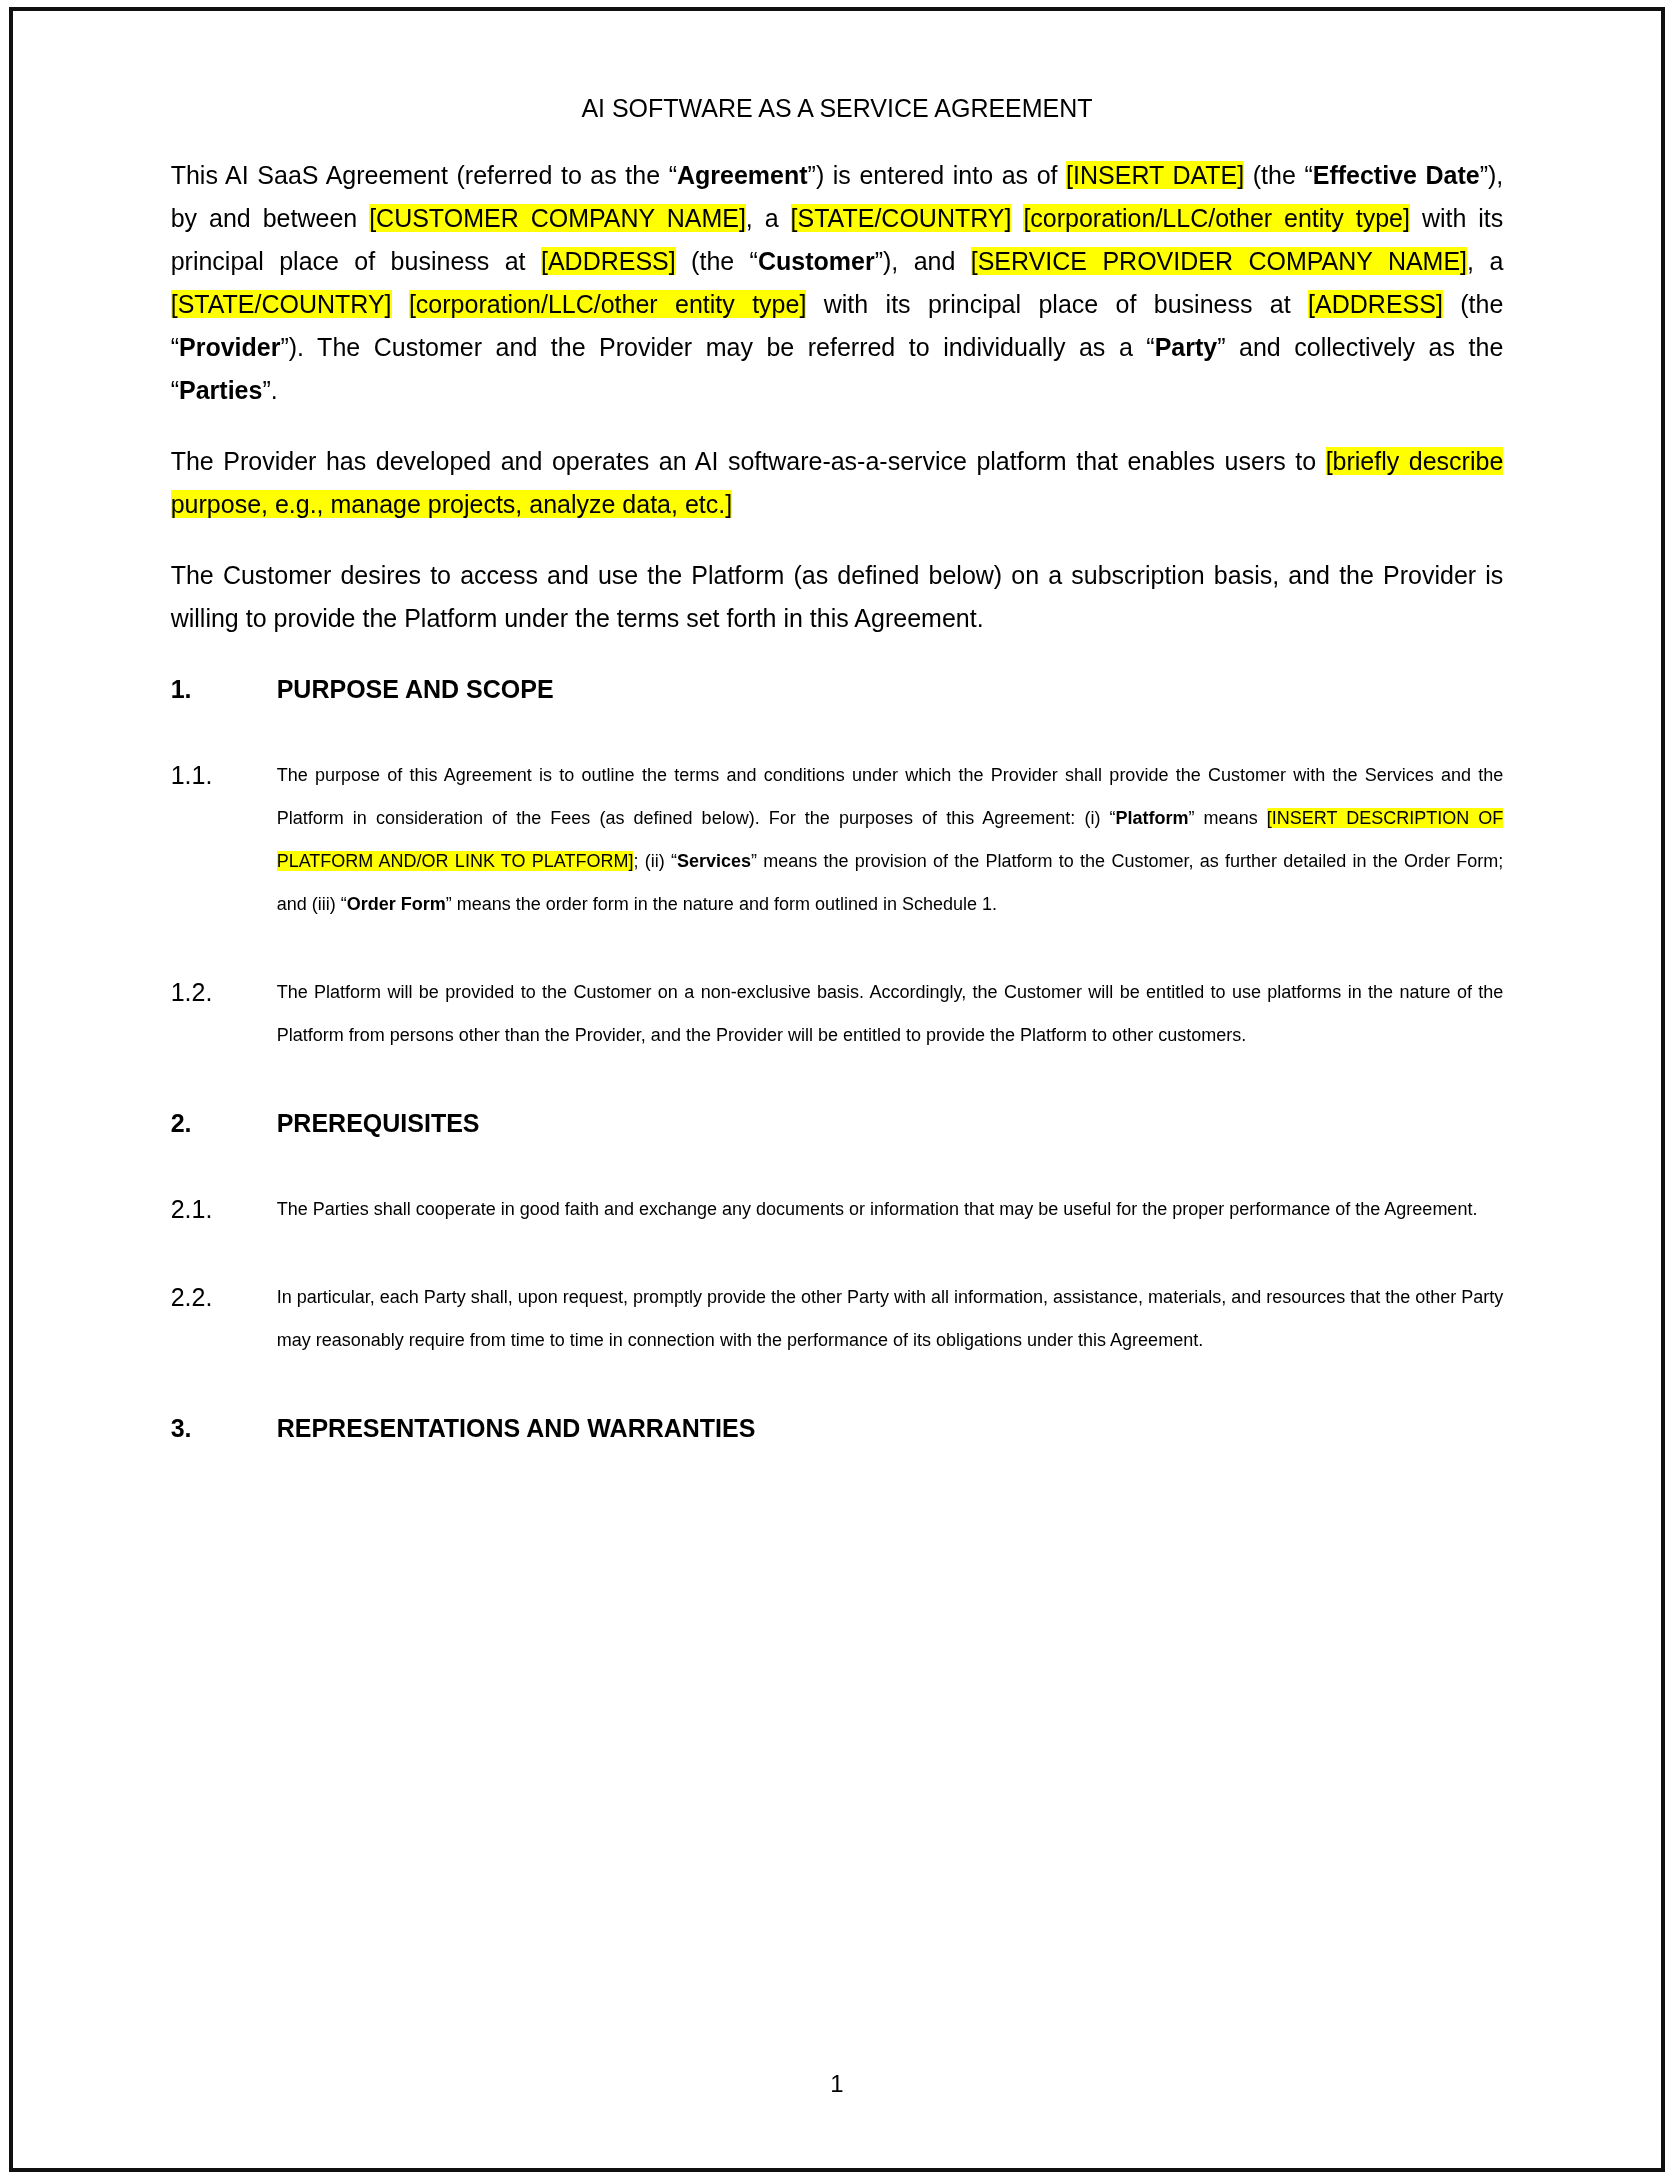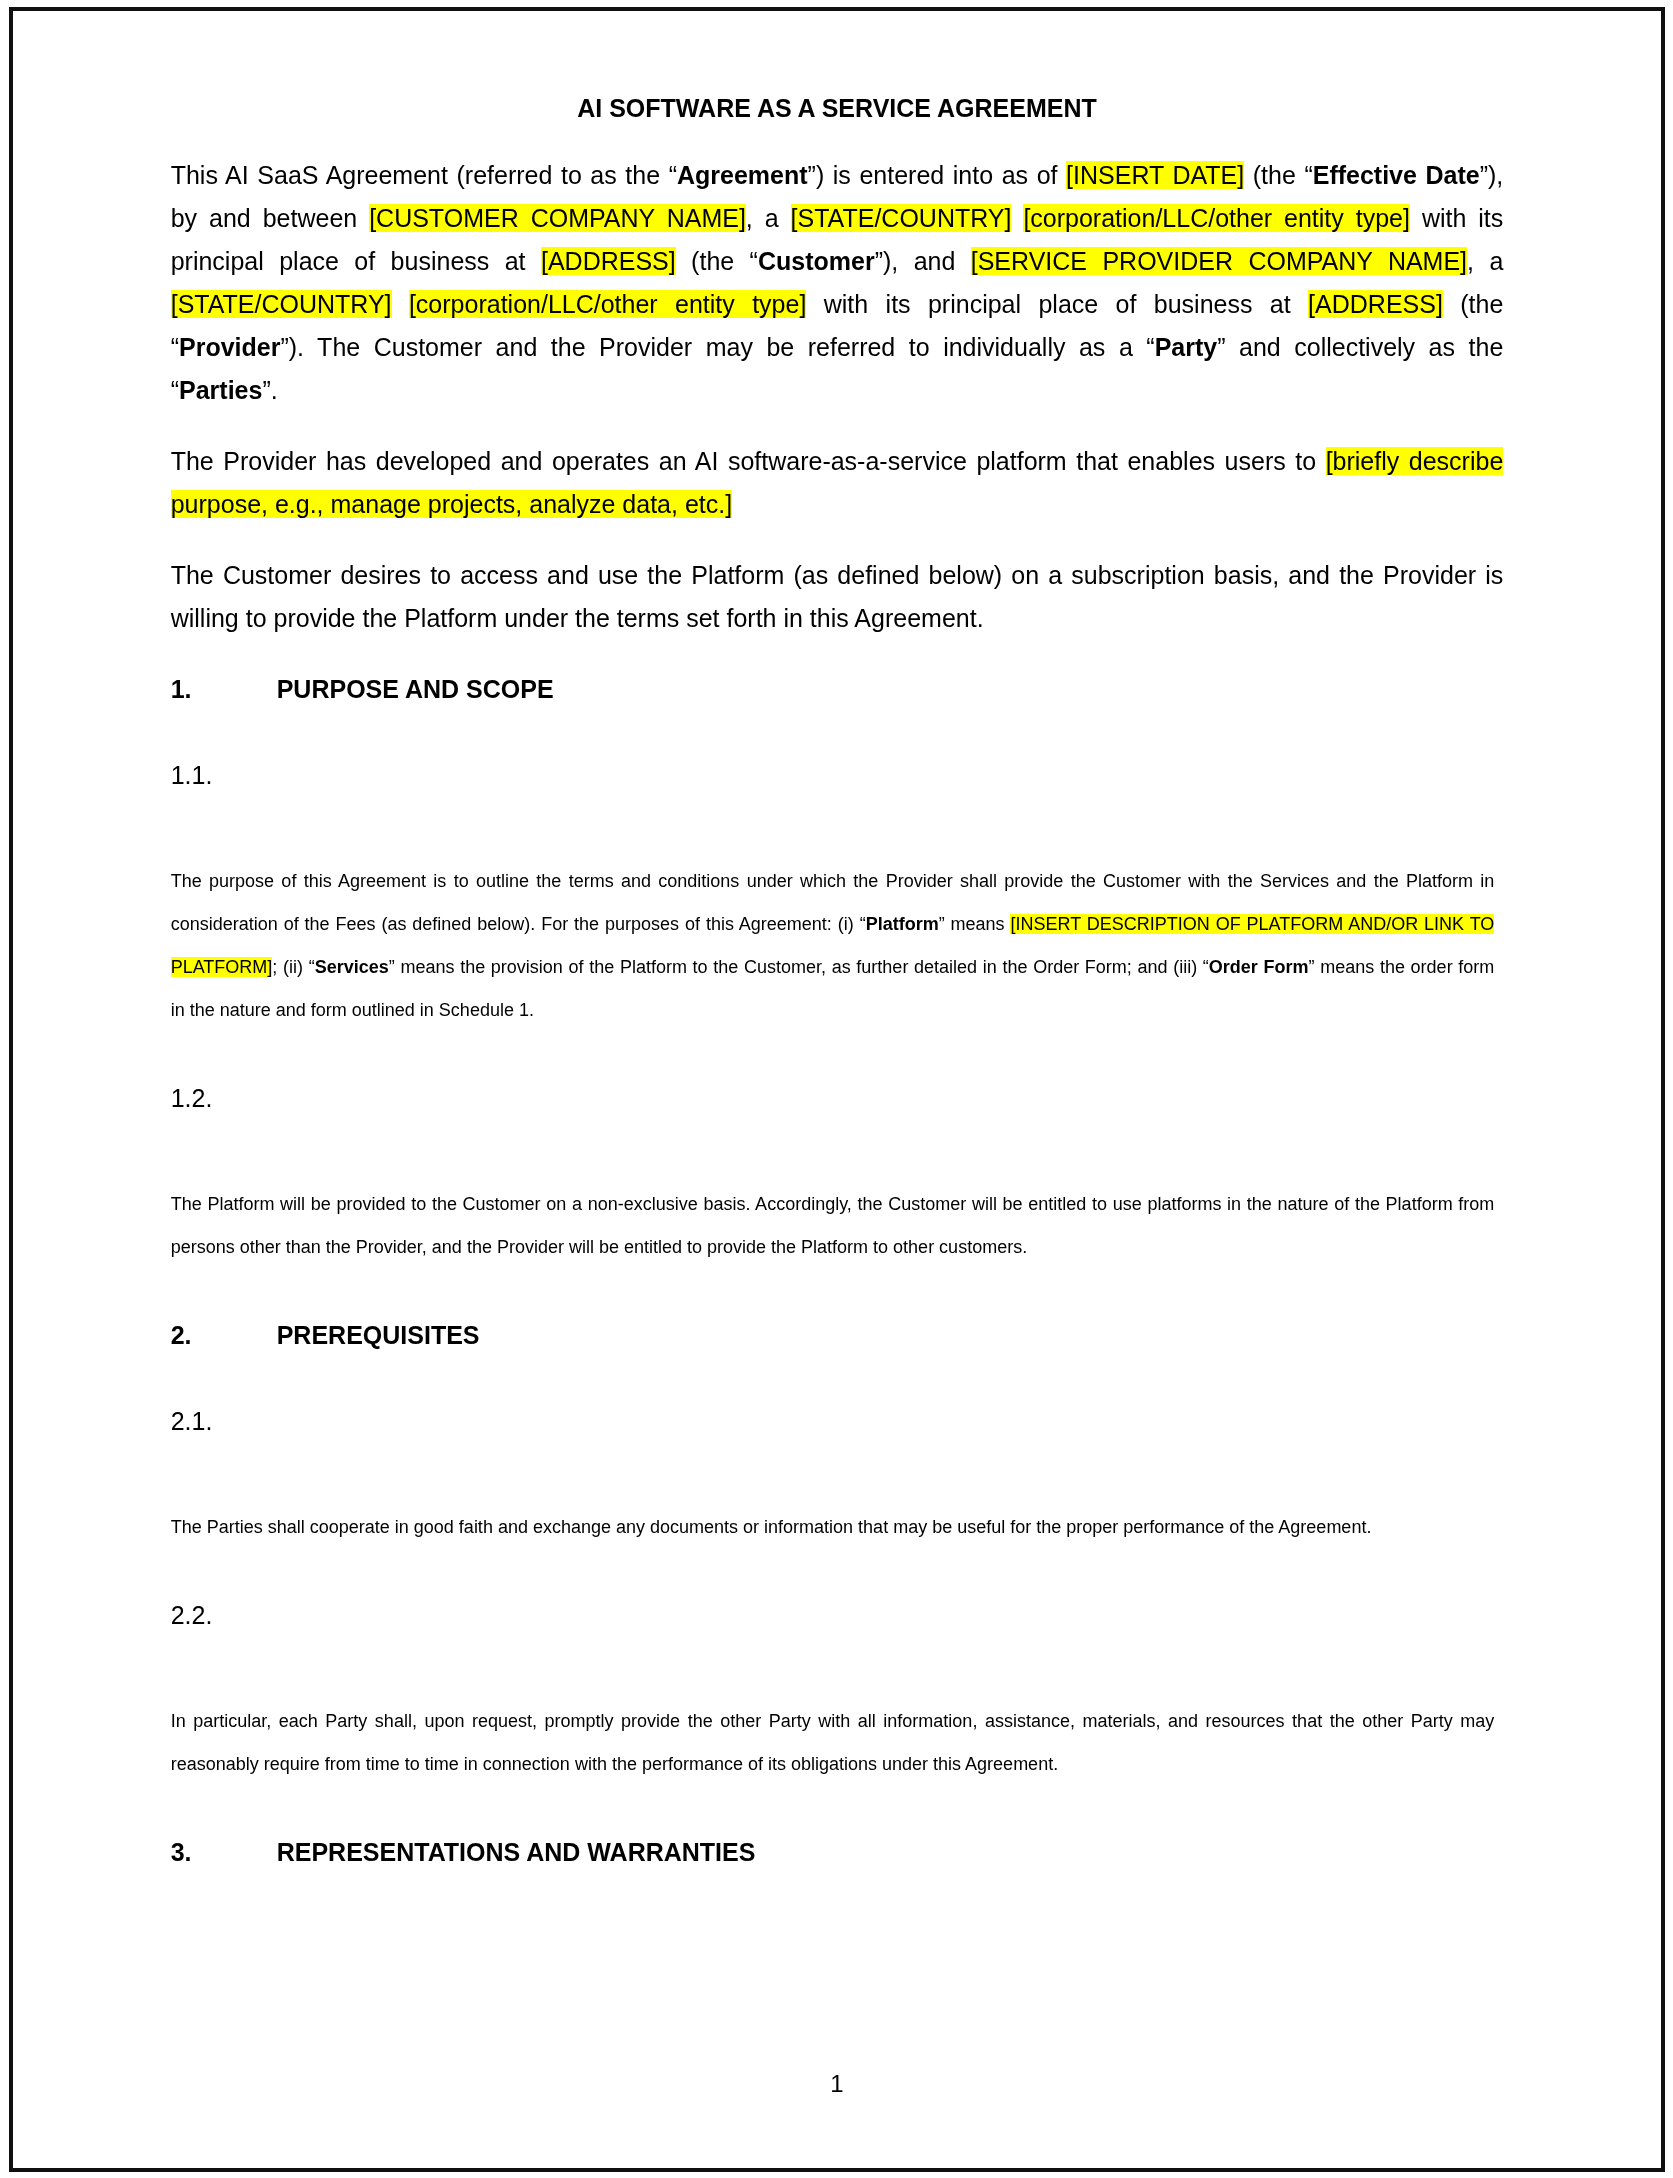--- a/index.html
+++ b/index.html
@@ -17,21 +17,21 @@
     left: 8.7px; top: 7px; right: 8.7px; bottom: 7px;
     border: 4.3px solid #101010;
     background: #ffffff;
   }
   .content {
     padding: 76px 158px 0 158px;
   }
   .title {
     font-size: 25px;
     line-height: 43px;
-    font-weight: bold;
+    font-weight: normal;
     text-align: center;
     margin: 0 0 24px 0;
   }
   .para {
     font-size: 25px;
     line-height: 43px;
     text-align: justify;
     margin: 16px 0 28px 0;
   }
   .b { font-weight: bold; }
@@ -44,22 +44,21 @@
     margin: 15.6px 0 43px 0;
   }
   .num {
     width: 106px;
     flex: 0 0 106px;
     font-size: 25px;
     line-height: 43px;
   }
   .item {
     display: flex;
-    margin: 0 9px 45px 0;
-    flex-direction: column;
+    margin: 0 0 45px 0;
   }
   .itext {
     flex: 1;
     font-size: 18px;
     line-height: 43px;
     text-align: justify;
     margin: 0;
   }
   .page-number {
     position: absolute;

